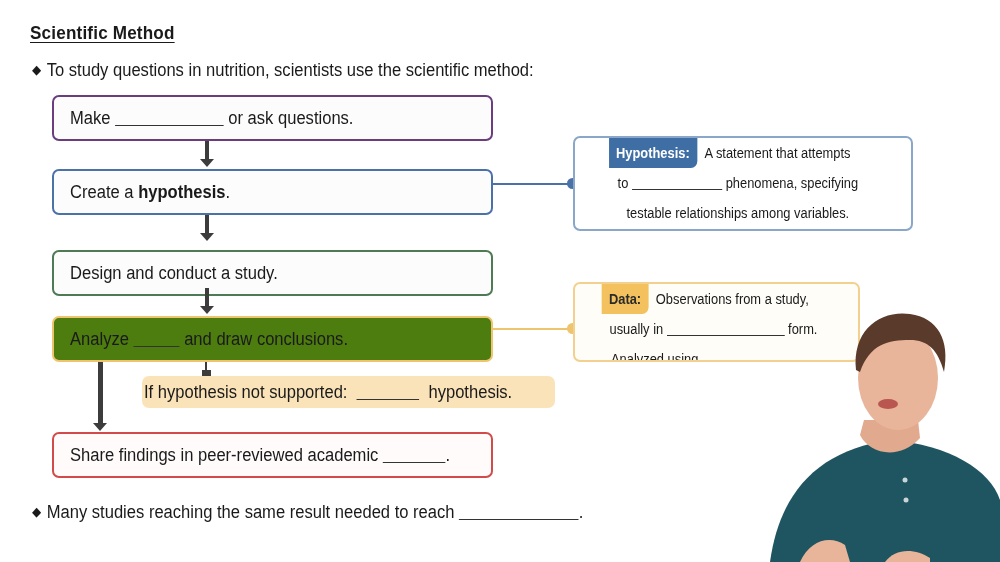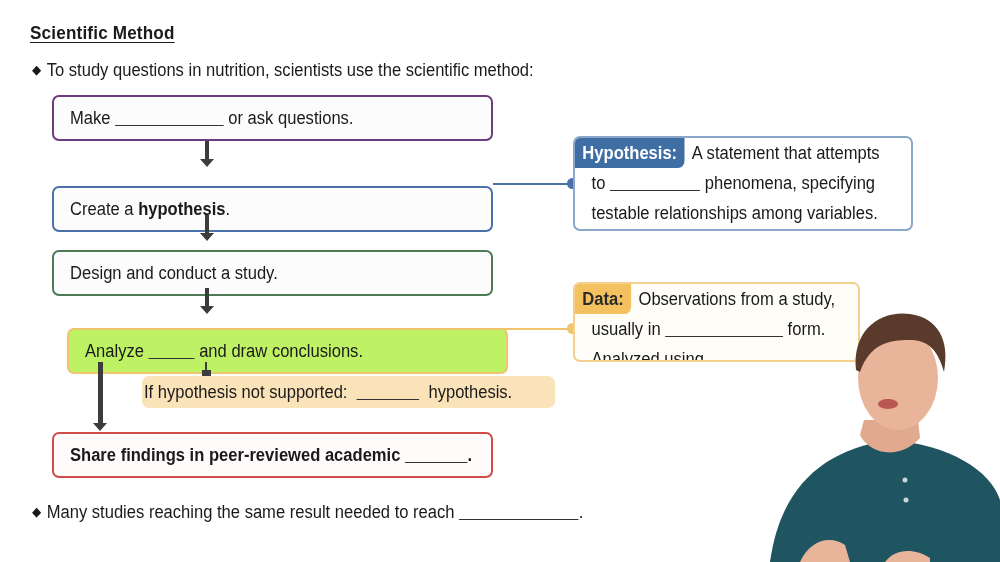--- a/index.html
+++ b/index.html
@@ -21,24 +21,24 @@
     .bullet-2 { top: 502px; }
 
     .step {
       position: absolute; left: 52px; width: 441px; height: 46px;
       border: 2px solid #a21caf; border-radius: 7px; background: #fcfcfc;
       display: flex; align-items: center; padding-left: 16px;
       font-size: 18px; white-space: nowrap;
     }
     .step .txt { transform: scaleX(0.92); transform-origin: left; display: inline-block; }
     .step-1 { top: 95px; border-color: #6b3d7e; }
-    .step-2 { top: 186px; border-color: #4a72a8; }
+    .step-2 { top: 169px; border-color: #4a72a8; }
     .step-3 { top: 250px; border-color: #4e7a55; }
-    .step-4 { top: 328px; border-color: #efc46e; background: #bef264; margin-left: 15px; }
-    .step-5 { top: 432px; border-color: #d14b4b; background: #fffbfb; font-weight: bold; }
+    .step-4 { top: 316px; border-color: #efc46e; background: #4d7c0f; }
+    .step-5 { top: 432px; border-color: #d14b4b; background: #fffbfb; }
 
     .blank { display: inline-block; border-bottom: 1.5px solid #333; height: 1em; vertical-align: -2px; }
 
     .arrow {
       position: absolute; width: 4px; background: #3c3c3c;
     }
     .arrow::after {
       content: ""; position: absolute; left: -5px; bottom: -7px;
       border-left: 7px solid transparent; border-right: 7px solid transparent;
       border-top: 8px solid #3c3c3c;
@@ -61,21 +61,21 @@
 
     .connector { position: absolute; height: 2px; }
     .connector-hyp { left: 493px; top: 183px; width: 80px; background: #4a72a8; }
     .connector-data { left: 493px; top: 328px; width: 80px; background: #efc46e; }
     .dot { position: absolute; width: 11px; height: 11px; border-radius: 50%; }
     .dot-hyp { left: 567px; top: 178px; background: #4a72a8; }
     .dot-data { left: 567px; top: 323px; background: #efc46e; }
 
     .callout {
       position: absolute; border: 2px solid #22c55e; border-radius: 7px; background: #fff;
-      font-size: 18px; line-height: 30px; overflow: hidden;
+      font-size: 14px; line-height: 30px; overflow: hidden; text-align: center;
     }
     .callout .line { padding-left: 18px; white-space: nowrap; transform: scaleX(0.92); transform-origin: left; }
     .callout .tag {
       display: inline-block; color: #fff; font-weight: bold; padding: 0 8px;
       border-bottom-right-radius: 7px; margin-left: -18px; margin-right: 8px; line-height: 30px;
     }
     .callout-hyp { left: 573px; top: 136px; width: 340px; height: 95px; border-color: #8aa6c9; }
     .callout-hyp .tag { background: #3f6ea5; }
     .callout-data { left: 573px; top: 282px; width: 287px; height: 80px; border-color: #f3d08d; background: #fffdf8; }
     .callout-data .tag { background: #f3c25f; color: #2a2a2a; }

